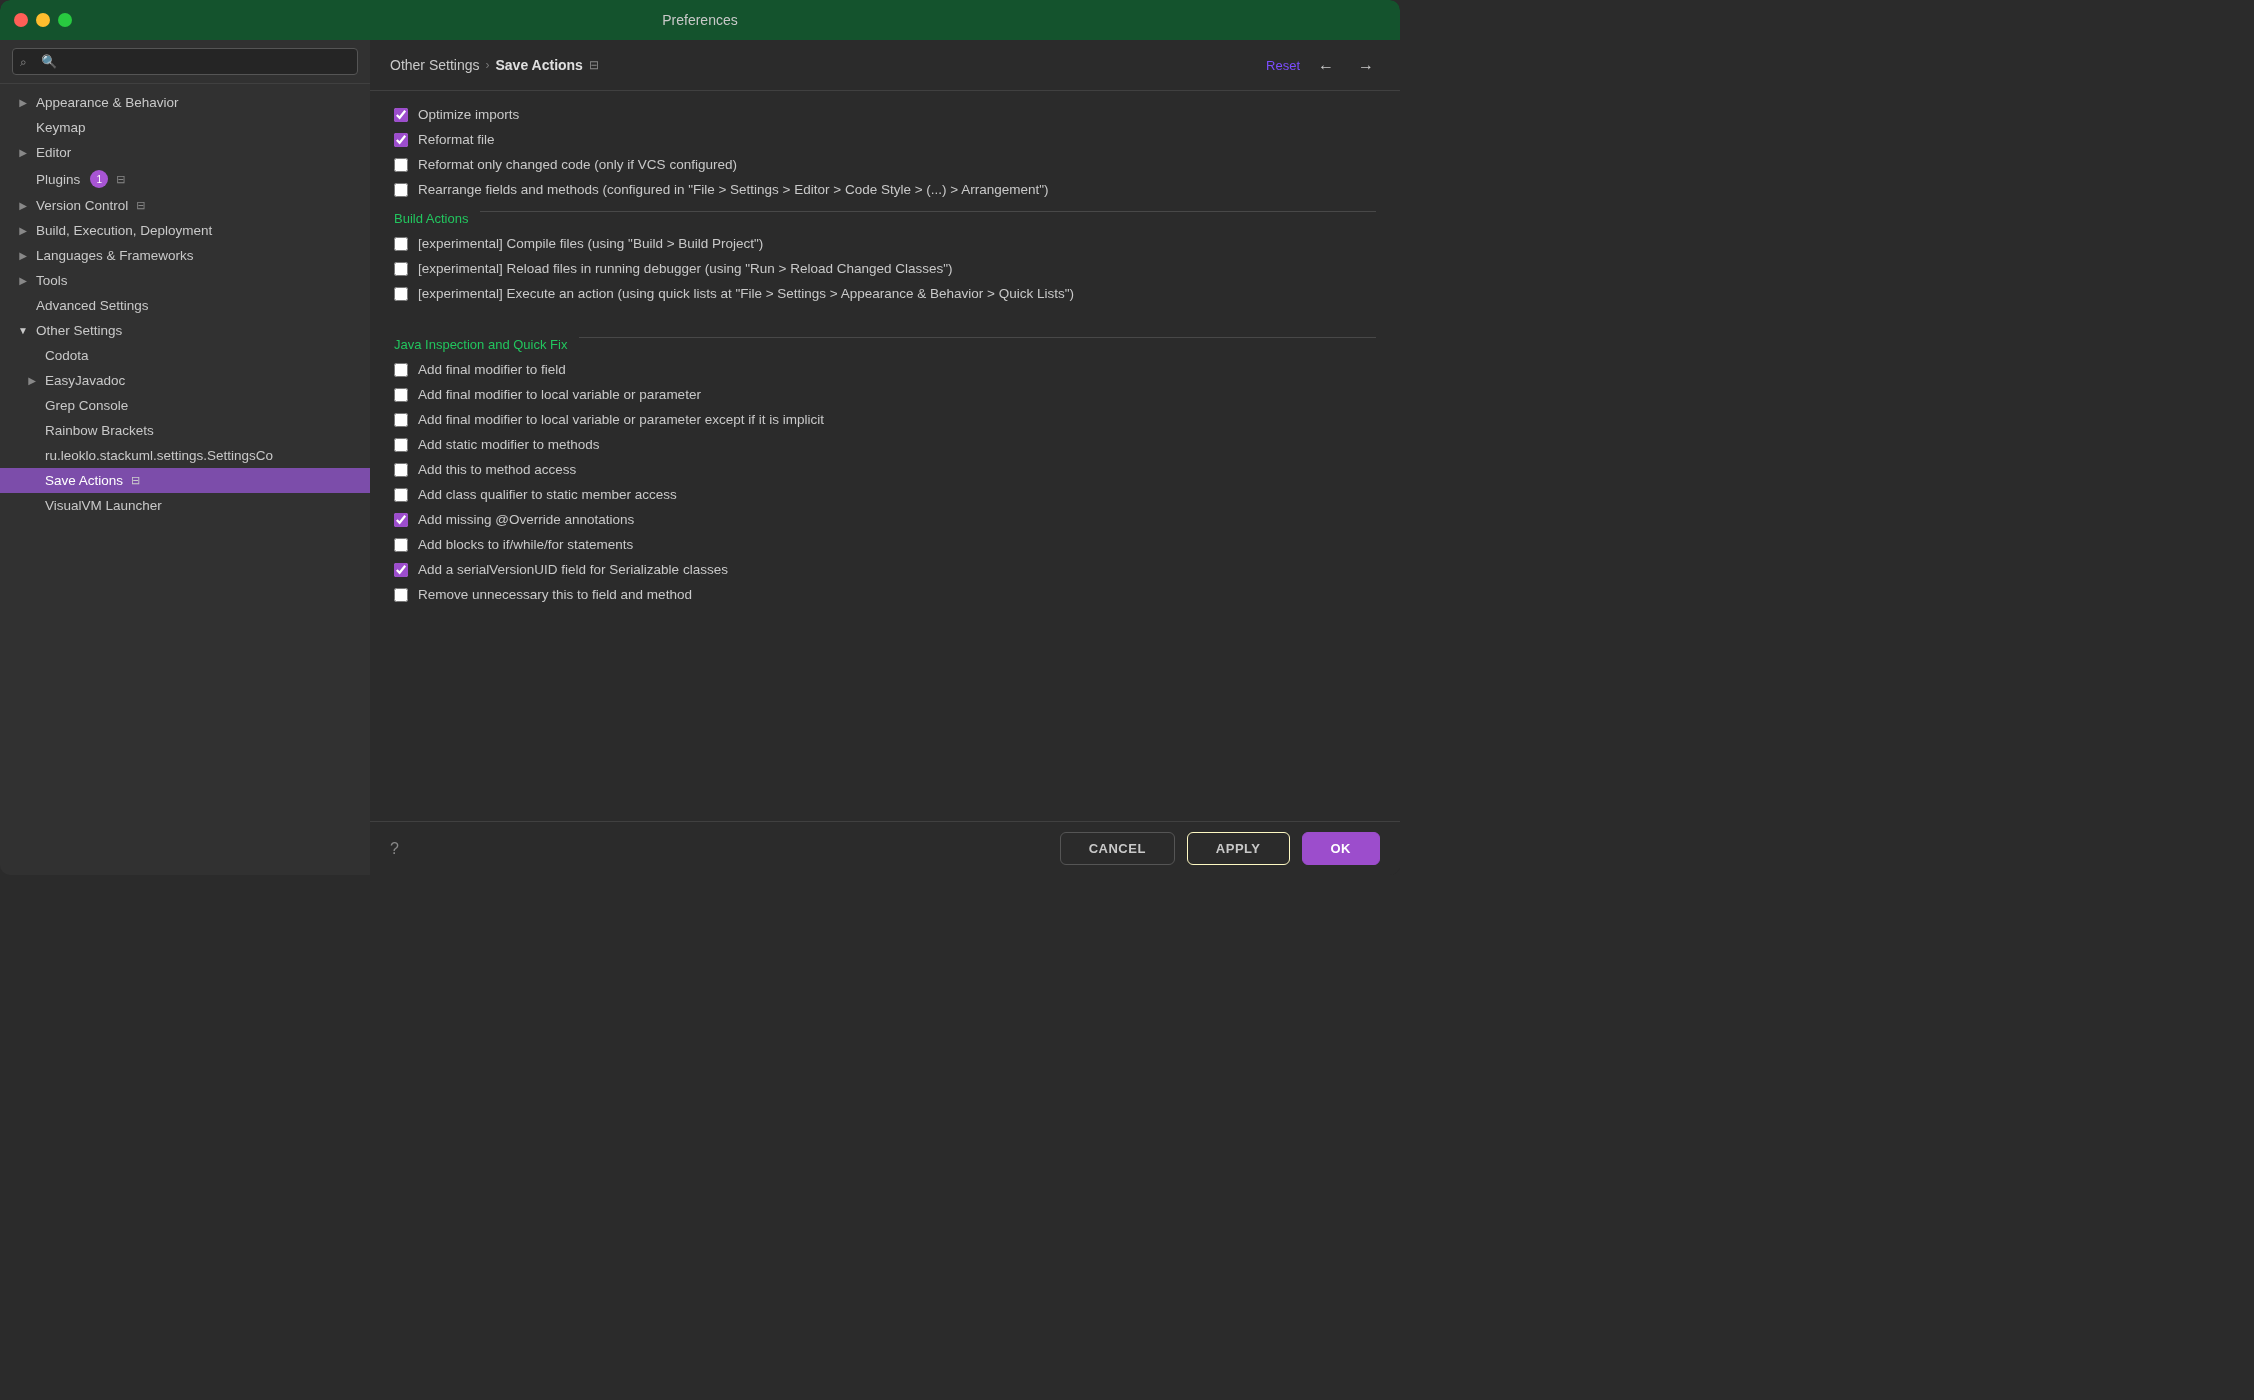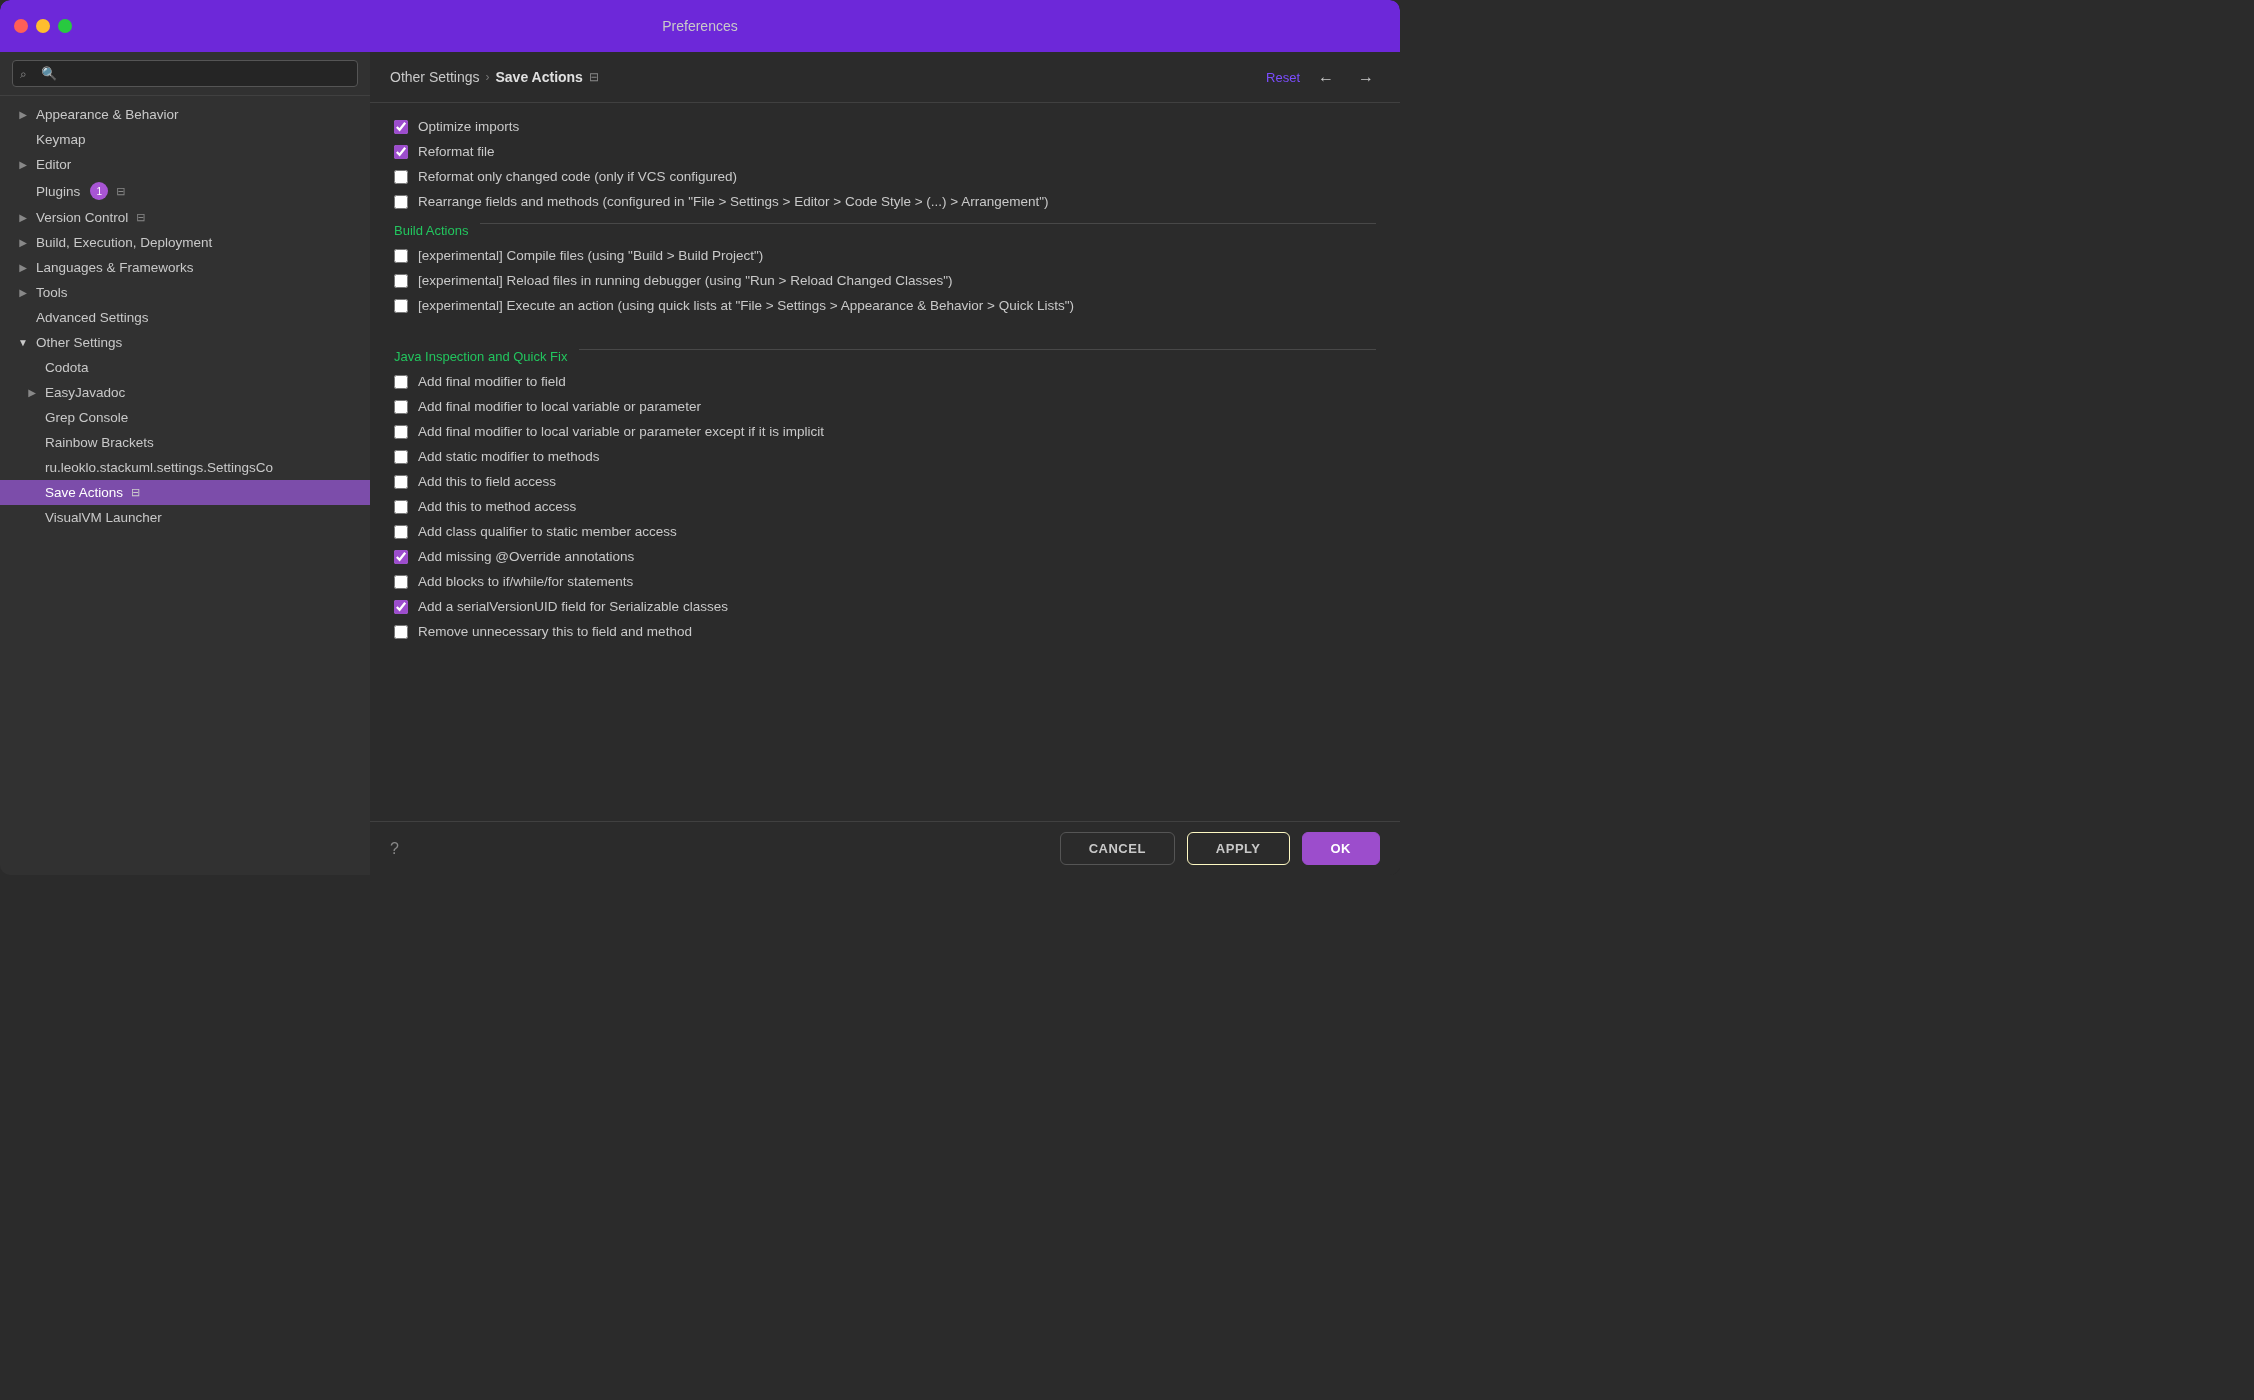--- a/index.html
+++ b/index.html
@@ -8,22 +8,22 @@
       background: #2b2b2b;
       color: #c9c9c9;
       width: 1400px;
       height: 875px;
       overflow: hidden;
       border-radius: 10px;
       display: flex;
       flex-direction: column;
     }
     .titlebar {
-      background: #6d28d9;
-      height: 52px;
+      background: #14532d;
+      height: 40px;
       display: flex;
       align-items: center;
       justify-content: center;
       position: relative;
       border-radius: 10px 10px 0 0;
       flex-shrink: 0;
     }
     .traffic-lights {
       position: absolute;
       left: 14px;
@@ -438,24 +438,20 @@
       </div>
       <div class="checkbox-row">
         <input type="checkbox" id="final-local-implicit" style="">
         <label for="final-local-implicit">Add final modifier to local variable or parameter except if it is implicit</label>
       </div>
       <div class="checkbox-row">
         <input type="checkbox" id="static-methods" style="">
         <label for="static-methods">Add static modifier to methods</label>
       </div>
       <div class="checkbox-row">
-        <input type="checkbox" id="this-field" style="">
-        <label for="this-field">Add this to field access</label>
-      </div>
-      <div class="checkbox-row">
         <input type="checkbox" id="this-method" style="">
         <label for="this-method">Add this to method access</label>
       </div>
       <div class="checkbox-row">
         <input type="checkbox" id="class-qualifier" style="">
         <label for="class-qualifier">Add class qualifier to static member access</label>
       </div>
       <div class="checkbox-row">
         <input type="checkbox" checked="" id="override" style="">
         <label for="override">Add missing @Override annotations</label>

